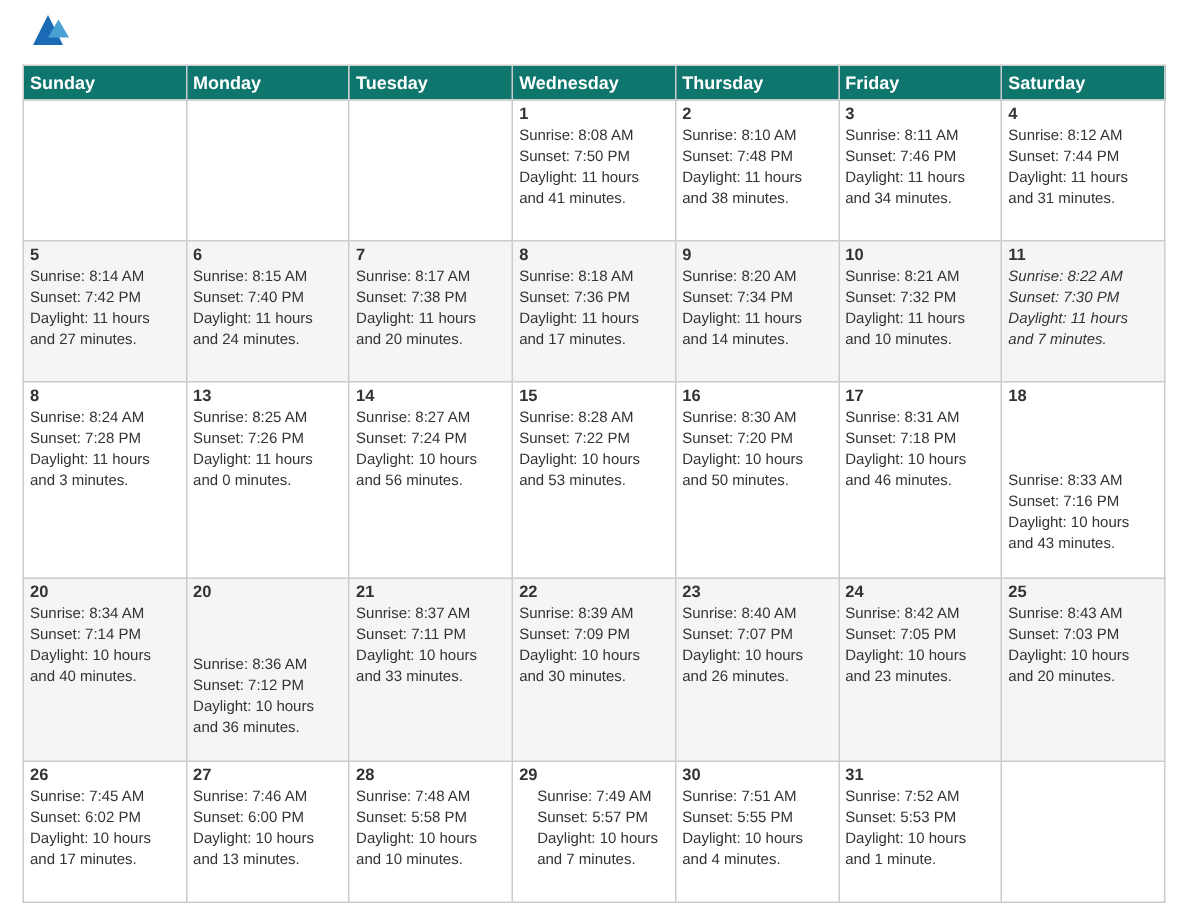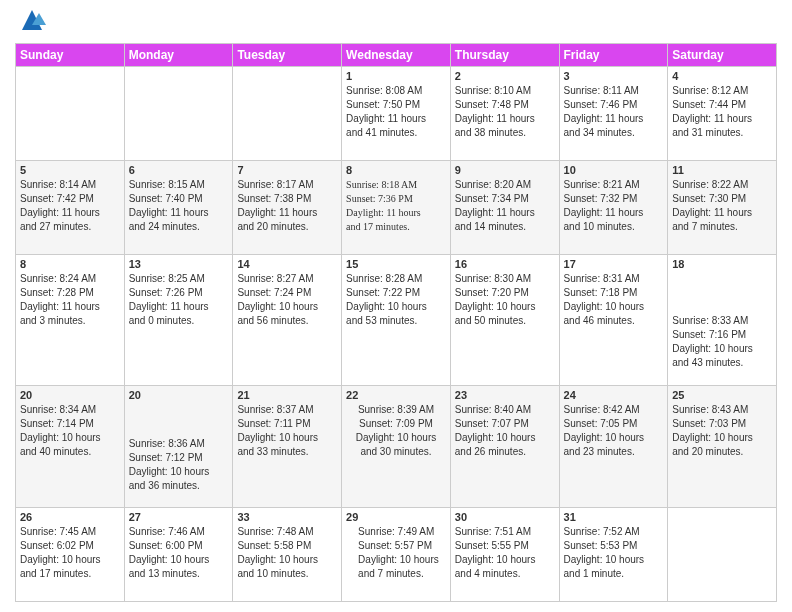--- a/index.html
+++ b/index.html
@@ -62,21 +62,21 @@
       font-size: 14px;
       color: #555;
     }
     .calendar {
       flex: 1;
       border-collapse: collapse;
       width: 100%;
       table-layout: fixed;
     }
     .calendar th {
-      background: #d946ef;
+      background: #0f766e;
       color: #fff;
       font-size: 12px;
       font-weight: bold;
       padding: 4px 4px;
       text-align: left;
       border: 1px solid #ccc;
     }
     .calendar td {
       vertical-align: top;
       border: 1px solid #ccc;
@@ -188,42 +188,42 @@
           </td>
           <td>
             <span class="day-number">7</span>
             <div class="day-info" style="white-space: pre-line;">Sunrise: 8:17 AM
 Sunset: 7:38 PM
 Daylight: 11 hours
 and 20 minutes.</div>
           </td>
           <td>
             <span class="day-number">8</span>
-            <div class="day-info" style="white-space: pre-line; font-family: Liberation Serif, serif;">Sunrise: 8:18 AM
+            <div class="day-info" style="white-space: pre-line;">Sunrise: 8:18 AM
 Sunset: 7:36 PM
 Daylight: 11 hours
 and 17 minutes.</div>
           </td>
           <td>
             <span class="day-number">9</span>
             <div class="day-info" style="white-space: pre-line;">Sunrise: 8:20 AM
 Sunset: 7:34 PM
 Daylight: 11 hours
 and 14 minutes.</div>
           </td>
           <td>
             <span class="day-number">10</span>
             <div class="day-info" style="white-space: pre-line;">Sunrise: 8:21 AM
 Sunset: 7:32 PM
 Daylight: 11 hours
 and 10 minutes.</div>
           </td>
           <td>
             <span class="day-number">11</span>
-            <div class="day-info" style="white-space: pre-line;">Sunrise: 8:22 AM
+            <div class="day-info" style="white-space: pre-line; font-style: italic;">Sunrise: 8:22 AM
 Sunset: 7:30 PM
 Daylight: 11 hours
 and 7 minutes.</div>
           </td>
         </tr>
         <tr>
           <td>
             <span class="day-number">8</span>
             <div class="day-info" style="white-space: pre-line;">Sunrise: 8:24 AM
 Sunset: 7:28 PM
@@ -290,21 +290,21 @@
           </td>
           <td>
             <span class="day-number">21</span>
             <div class="day-info" style="white-space: pre-line;">Sunrise: 8:37 AM
 Sunset: 7:11 PM
 Daylight: 10 hours
 and 33 minutes.</div>
           </td>
           <td>
             <span class="day-number">22</span>
-            <div class="day-info" style="white-space: pre-line; text-align: center;">Sunrise: 8:39 AM
+            <div class="day-info" style="white-space: pre-line;">Sunrise: 8:39 AM
 Sunset: 7:09 PM
 Daylight: 10 hours
 and 30 minutes.</div>
           </td>
           <td>
             <span class="day-number">23</span>
             <div class="day-info" style="white-space: pre-line;">Sunrise: 8:40 AM
 Sunset: 7:07 PM
 Daylight: 10 hours
 and 26 minutes.</div>
@@ -333,21 +333,21 @@
 and 17 minutes.</div>
           </td>
           <td>
             <span class="day-number">27</span>
             <div class="day-info" style="white-space: pre-line;">Sunrise: 7:46 AM
 Sunset: 6:00 PM
 Daylight: 10 hours
 and 13 minutes.</div>
           </td>
           <td>
-            <span class="day-number">33</span>
+            <span class="day-number">28</span>
             <div class="day-info" style="white-space: pre-line;">Sunrise: 7:48 AM
 Sunset: 5:58 PM
 Daylight: 10 hours
 and 10 minutes.</div>
           </td>
           <td>
             <span class="day-number">29</span>
             <div class="day-info" style="white-space: pre-line; margin-left: 12px;">Sunrise: 7:49 AM
 Sunset: 5:57 PM
 Daylight: 10 hours

